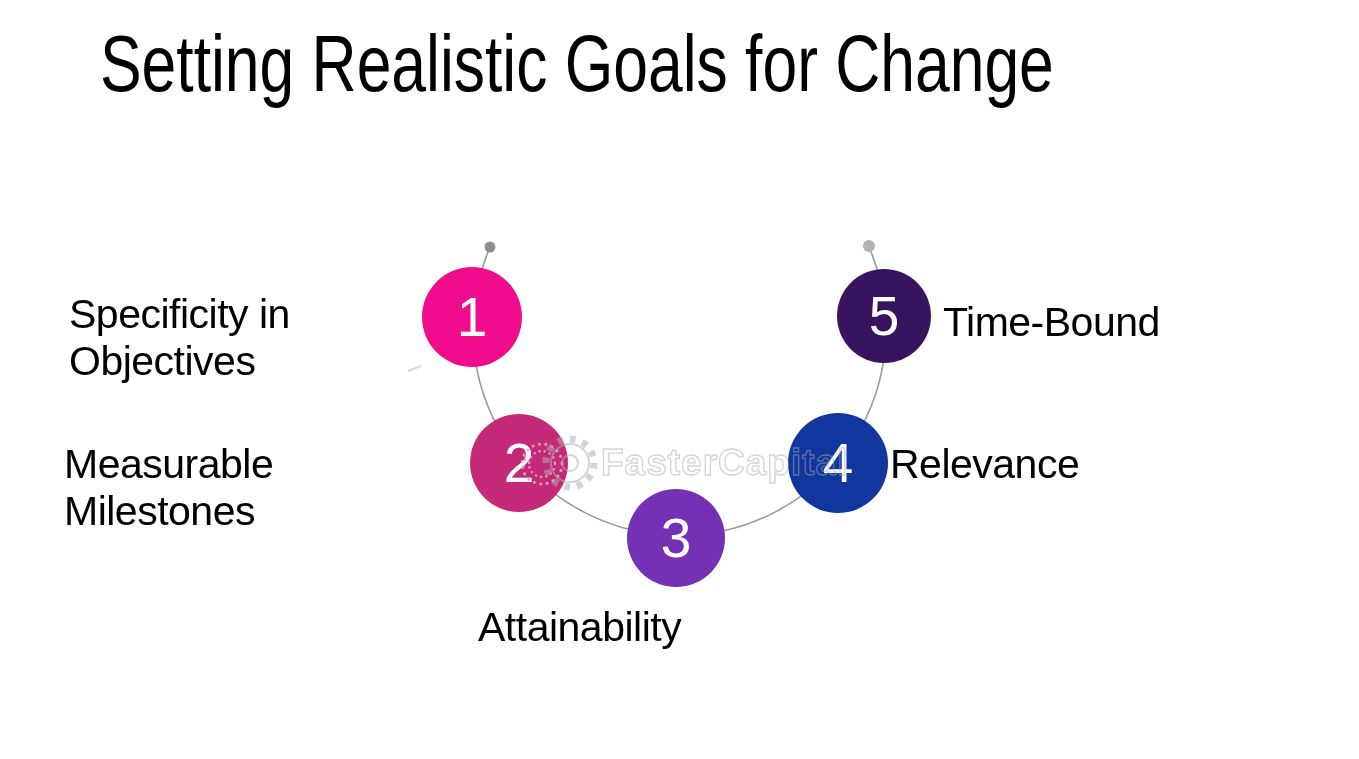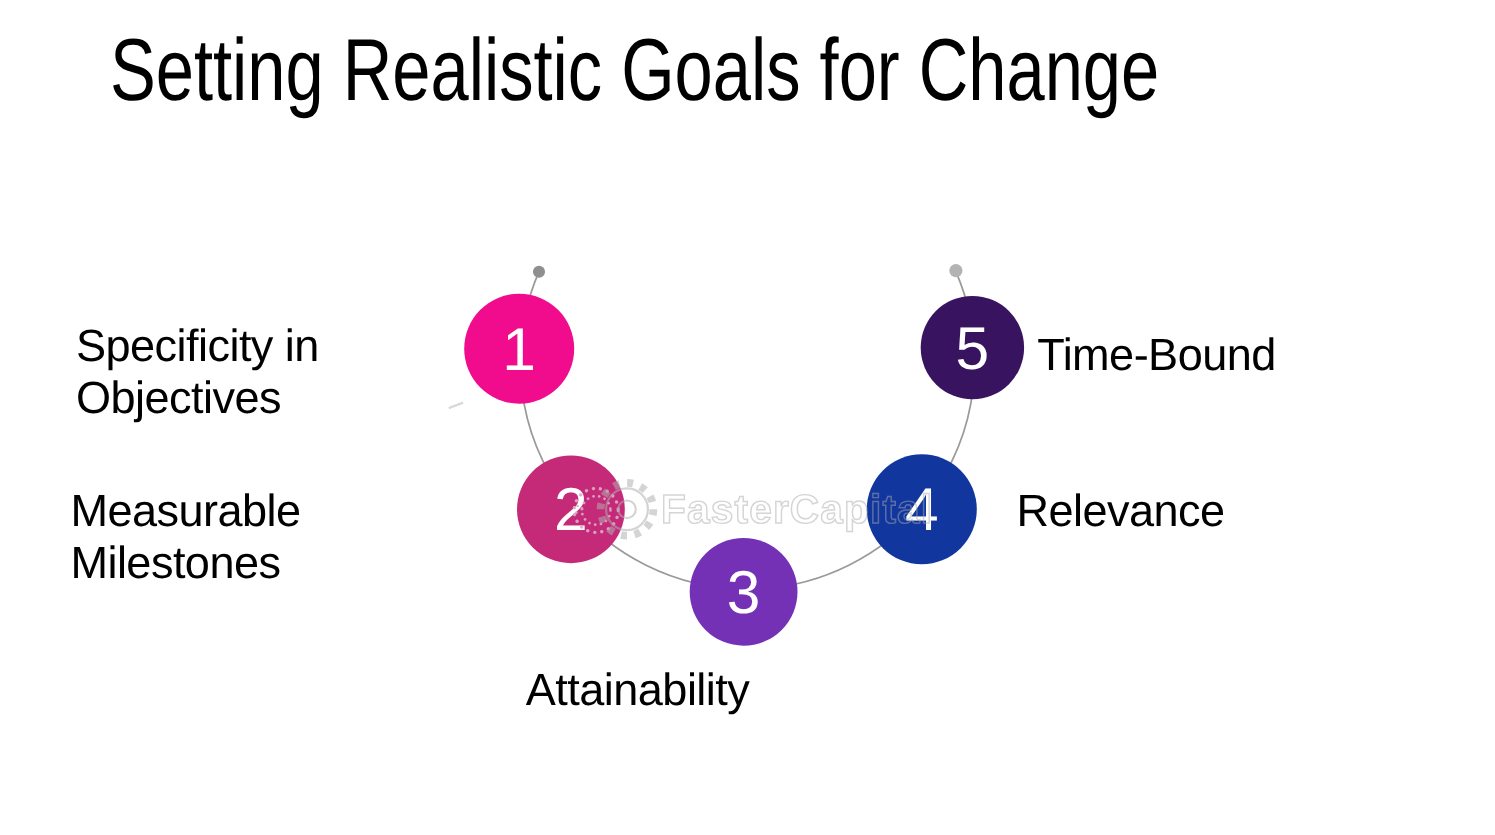--- a/index.html
+++ b/index.html
@@ -25,21 +25,21 @@
   .c3{left:627px;top:489px;width:98px;height:98px;}
   .c4{left:788px;top:413px;width:100px;height:100px;}
   .c5{left:837px;top:269px;width:94px;height:94px;}
   .step-label{
     position:absolute;color:#000;font-size:41px;line-height:1.15;
     letter-spacing:-0.5px;white-space:pre-line;z-index:2;
   }
   .lbl-specificity{left:22px;top:291px;margin-left:47px;}
   .lbl-measurable{left:64px;top:441px;}
   .lbl-attainability{left:478px;top:604px;}
-  .lbl-relevance{left:890px;top:441px;margin-left:34px;}
+  .lbl-relevance{left:890px;top:441px;}
   .lbl-timebound{left:943px;top:299px;text-align:center;}
   .watermark{
     position:absolute;left:512px;top:430px;z-index:3;opacity:0.9;
     display:flex;align-items:center;gap:1px;pointer-events:none;
   }
   .watermark-text{
     font-size:37px;font-weight:700;letter-spacing:1px;white-space:nowrap;
     color:transparent;-webkit-text-stroke:1.3px rgba(170,170,170,0.55);
   }
   .gear-svg{display:block;}

